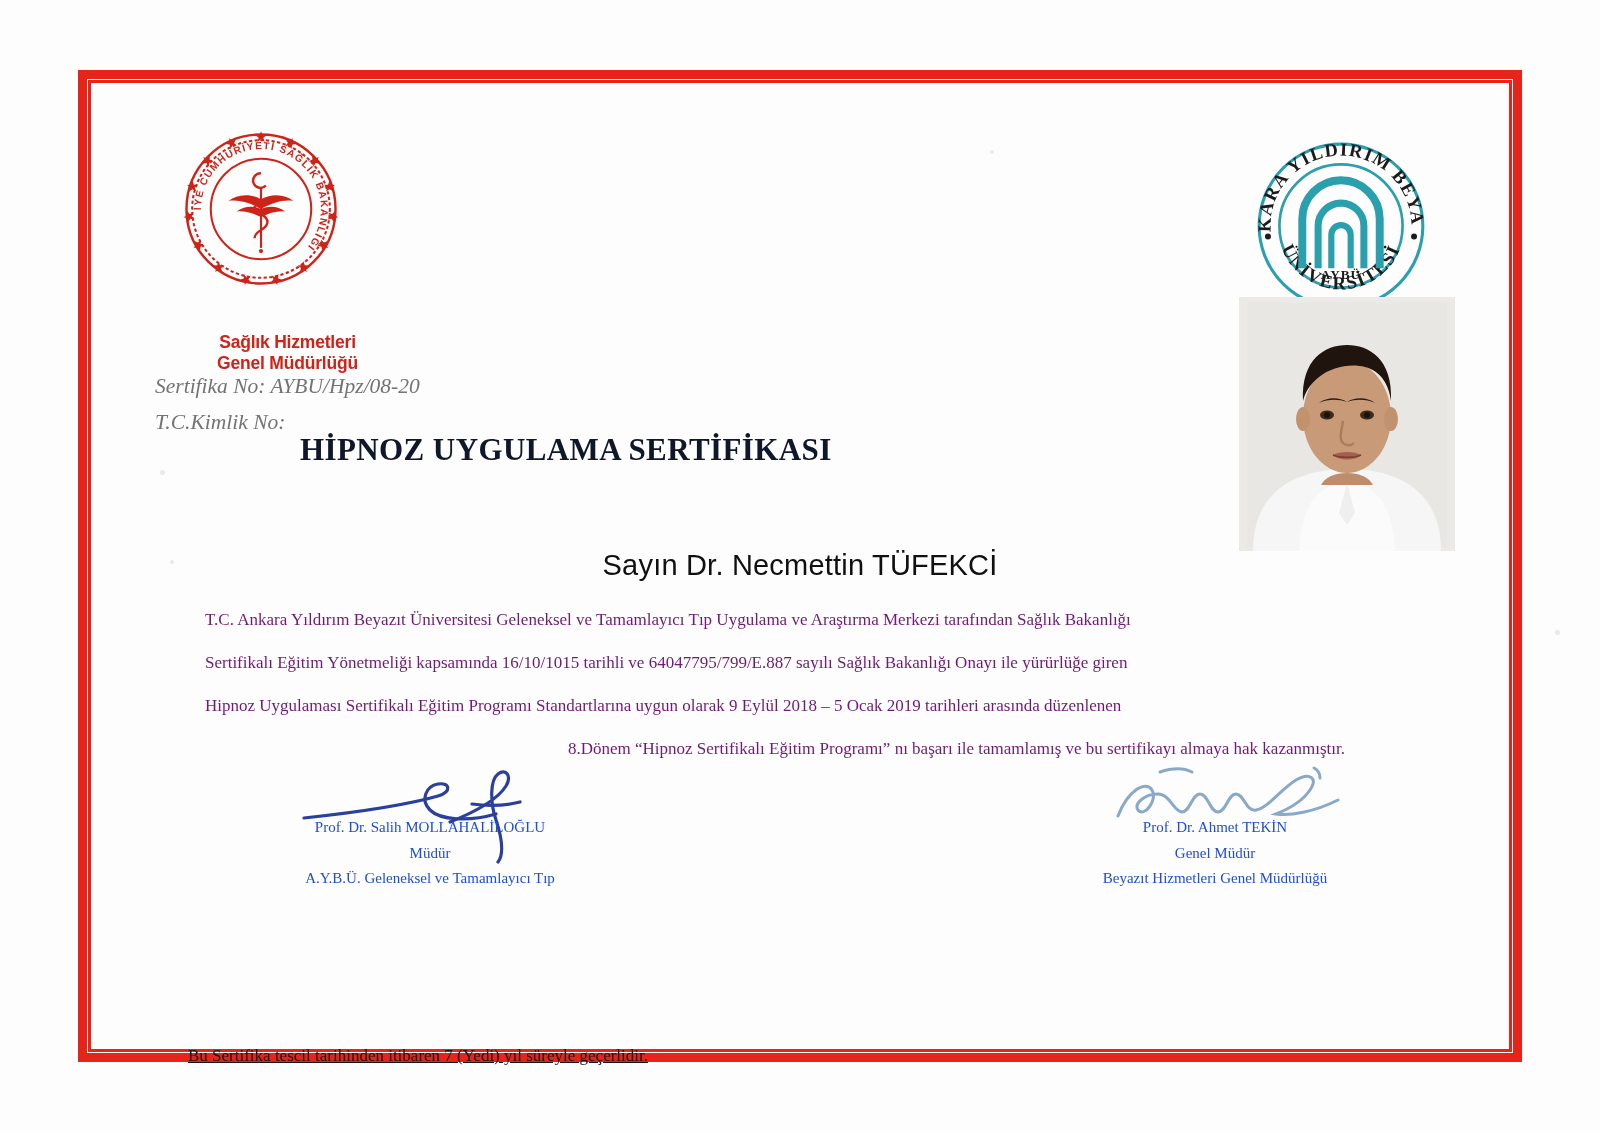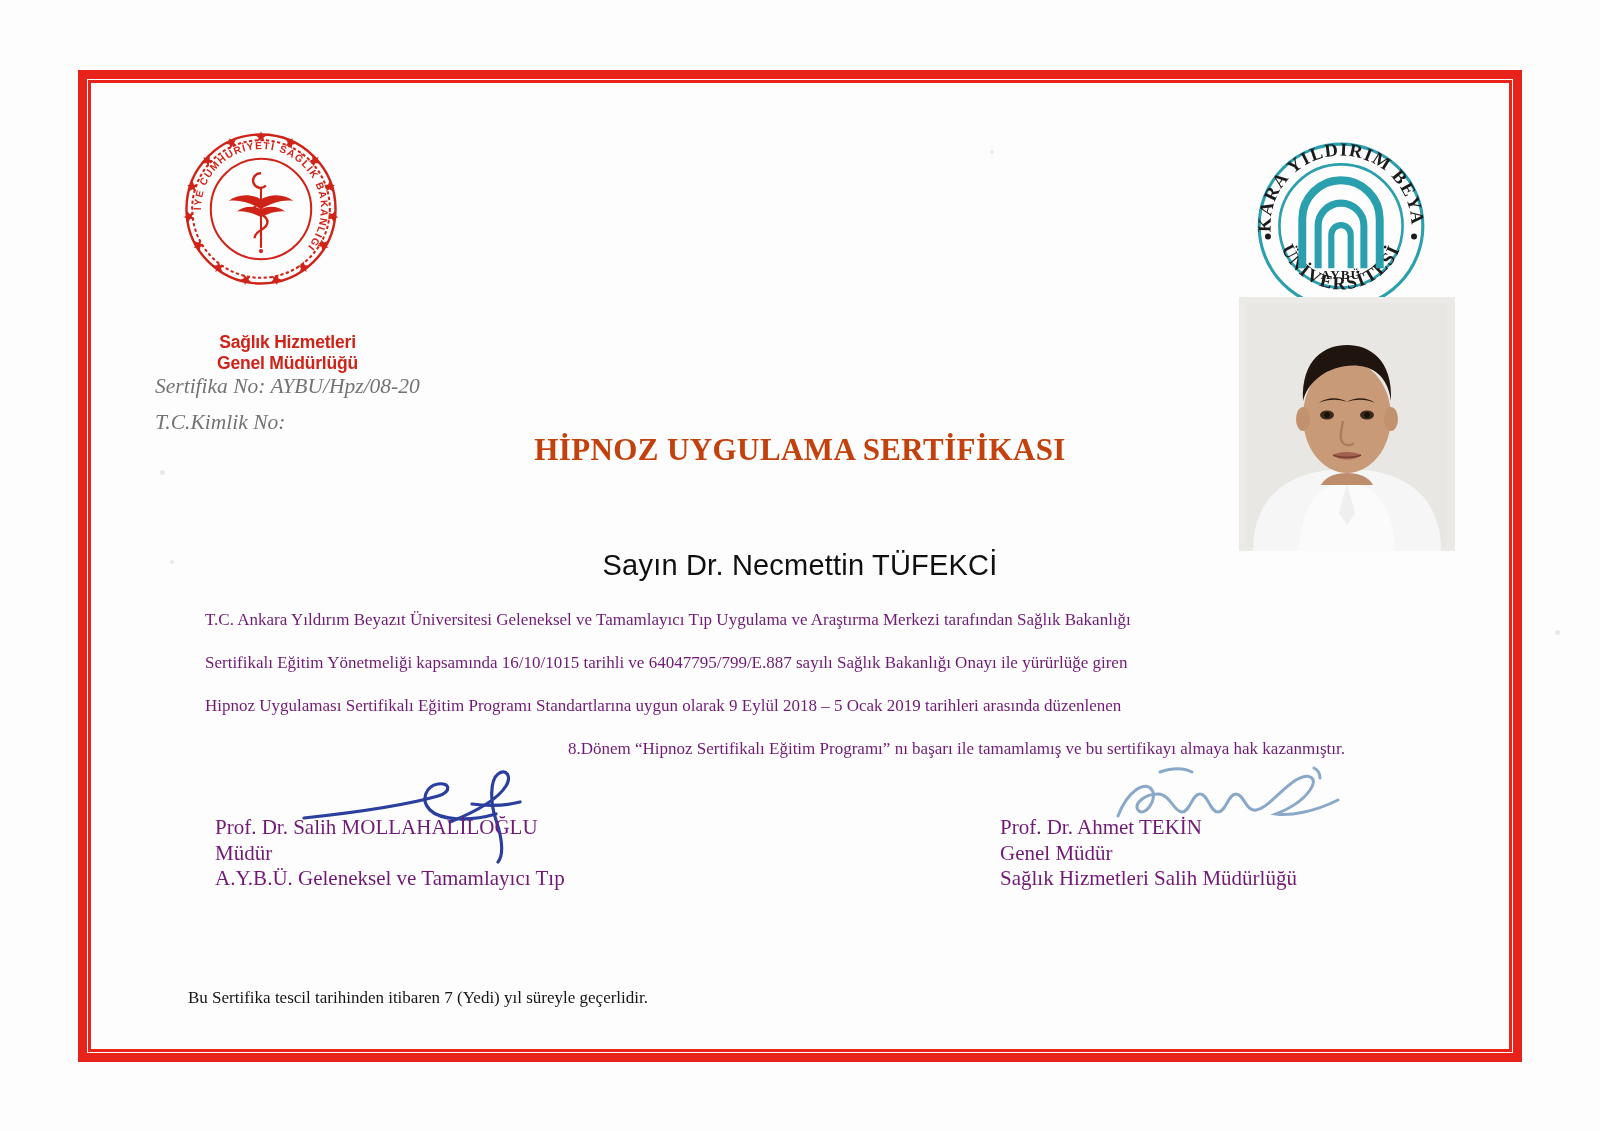--- a/index.html
+++ b/index.html
@@ -100,25 +100,24 @@
     line-height: 36px;
     color: #737373;
   }
 
   
   #certificate-title {
     position: absolute;
     left: 300px;
     top: 432px;
     width: 1000px;
-    text-align: center;
     font-weight: bold;
     font-size: 31px;
     letter-spacing: 0.4px;
-    color: #c2410c;
+    color: #0f172a;
   }
   #recipient-name {
     position: absolute;
     left: 300px;
     top: 509px;
     width: 1000px;
     text-align: center;
     font-family: "Liberation Sans", sans-serif;
     font-size: 29px;
     color: #101010;
@@ -137,41 +136,43 @@
     font-size: 17px;
     line-height: 43px;
     color: #701a75;
     white-space: nowrap;
   }
   .body-line.indented { text-align: right; }
 
   
   .signature-block {
     position: absolute;
-    font-size: 21px;
+    text-align: center;
+    font-size: 15px;
     line-height: 25.5px;
-    color: #701a75;
+    color: #1d4ed8;
   }
   #signature-left  { left: 215px; top: 815px; width: 430px; }
   #signature-right { left: 1000px; top: 815px; width: 430px; }
 
   .signature-mark {
     position: absolute;
     pointer-events: none;
   }
   #signature-mark-left  { left: 300px; top: 762px; width: 260px; height: 105px; }
   #signature-mark-right { left: 1100px; top: 760px; width: 280px; height: 80px; }
 
   
   #validity-note {
     position: absolute;
     left: 188px;
-    top: 988px;
+    top: 1046px;
     font-size: 17px;
     color: #151515;
+    text-decoration: underline;
   }
 
   
   .speckle {
     position: absolute;
     background: #d8d8d4;
     border-radius: 50%;
     opacity: 0.55;
   }
 </style>
@@ -350,18 +351,18 @@
 
   <div class="signature-block" id="signature-left">
     <div>Prof. Dr. Salih MOLLAHALİLOĞLU</div>
     <div>Müdür</div>
     <div>A.Y.B.Ü. Geleneksel ve Tamamlayıcı Tıp</div>
   </div>
 
   <div class="signature-block" id="signature-right">
     <div>Prof. Dr. Ahmet TEKİN</div>
     <div>Genel Müdür</div>
-    <div>Sağlık Hizmetleri Salih Müdürlüğü</div>
+    <div>Beyazıt Hizmetleri Genel Müdürlüğü</div>
   </div>
 
   <div id="validity-note">Bu Sertifika tescil tarihinden itibaren 7 (Yedi) yıl süreyle geçerlidir.</div>
 
 </div>
 
 </body></html>

